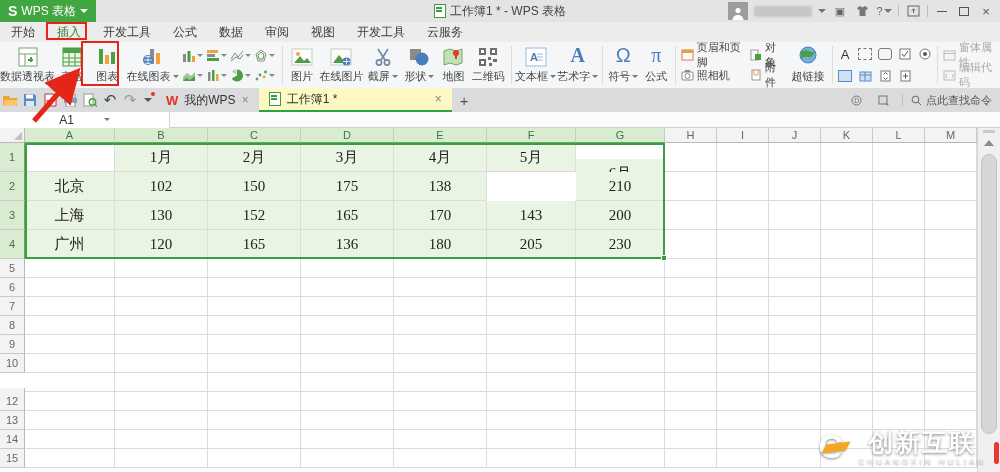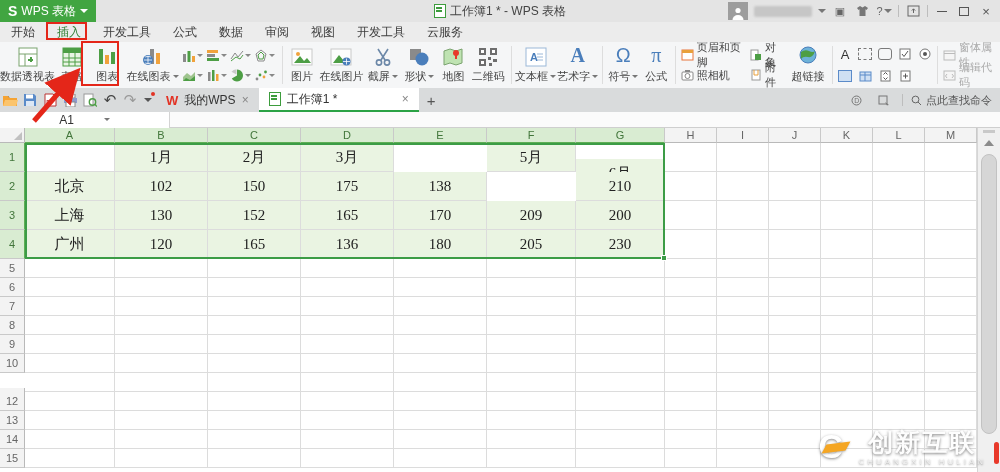--- a/index.html
+++ b/index.html
@@ -46,21 +46,21 @@
   .fblue{background:#cfe0f3;border:1px solid #5b8bc9;}
   
   .quickbar{position:absolute;left:0;top:88px;width:1000px;height:24px;background:#d9dbdc;display:flex;align-items:center;}
   .qico{width:20px;height:20px;display:flex;align-items:center;justify-content:center;font-size:14px;}
   .undo{color:#444;font-size:15px;} .redo{color:#999;font-size:15px;}
   .qdrop{position:relative;width:16px;}
   .qdrop .dd{width:0;height:0;border-left:4px solid transparent;border-right:4px solid transparent;border-top:4px solid #555;}
   .qdrop .dot{position:absolute;right:1px;top:2px;width:4px;height:4px;border-radius:50%;background:#e23325;}
   .tab{height:24px;display:flex;align-items:center;gap:6px;padding:0 10px;font-size:12px;color:#333;}
   .tab .x{color:#888;font-size:12px;}
-  .tab.active{background:#ffffff;border-bottom:2px solid #2ba245;box-sizing:border-box;width:160px;}
+  .tab.active{background:#fef9c3;border-bottom:2px solid #2ba245;box-sizing:border-box;width:193px;}
   .wlogo{color:#e23325;font-weight:bold;font-size:13px;}
   .plus{font-size:15px;color:#555;padding:0 8px;}
   .qright{margin-left:auto;display:flex;align-items:center;gap:8px;padding-right:8px;font-size:11px;color:#555;}
   .search-hint{display:flex;align-items:center;gap:4px;}
   
   .formulabar{position:absolute;left:0;top:112px;width:1000px;height:16px;background:#fbfbfb;border-bottom:1px solid #cfcfcf;display:flex;align-items:center;box-sizing:border-box;}
   .namebox{width:170px;height:16px;background:#fff;border-right:1px solid #d4d4d4;display:flex;align-items:center;justify-content:center;gap:30px;font-size:12px;color:#333;box-sizing:border-box;}
   .namebox .dd{width:0;height:0;border-left:3px solid transparent;border-right:3px solid transparent;border-top:3px solid #777;}
   .fxzone{display:flex;align-items:center;gap:40px;padding-left:190px;}
   .fx{font-family:"Liberation Serif",serif;font-style:italic;font-size:13px;color:#555;}
@@ -632,20 +632,21 @@
       <div class="rowhdr" style="top: 226px; height: 19px;">10</div>
       <div class="rowhdr" style="top: 260px; height: 19px;">11</div>
       <div class="rowhdr" style="top: 264px; height: 19px;">12</div>
       <div class="rowhdr" style="top: 283px; height: 19px;">13</div>
       <div class="rowhdr" style="top: 302px; height: 19px;">14</div>
       <div class="rowhdr" style="top: 321px; height: 19px;">15</div>
       <div class="cell active" style="left: 25px; top: 15px; width: 90px; height: 29px;"></div>
       <div class="cell sel" style="left: 115px; top: 15px; width: 93px; height: 29px;">1月</div>
       <div class="cell sel" style="left: 208px; top: 15px; width: 93px; height: 29px;">2月</div>
       <div class="cell sel" style="left: 301px; top: 15px; width: 93px; height: 29px;">3月</div>
+      <div class="cell sel" style="left: 394px; top: 15px; width: 93px; height: 29px;">4月</div>
       <div class="cell sel" style="left: 487px; top: 15px; width: 89px; height: 29px;">5月</div>
       <div class="cell sel" style="left: 576px; top: 15px; width: 89px; height: 29px; margin-top: 16px;">6月</div>
       <div class="cell" style="left: 665px; top: 15px; width: 52px; height: 29px;"></div>
       <div class="cell" style="left: 717px; top: 15px; width: 52px; height: 29px;"></div>
       <div class="cell" style="left: 769px; top: 15px; width: 52px; height: 29px;"></div>
       <div class="cell" style="left: 821px; top: 15px; width: 52px; height: 29px;"></div>
       <div class="cell" style="left: 873px; top: 15px; width: 52px; height: 29px;"></div>
       <div class="cell" style="left: 925px; top: 15px; width: 52px; height: 29px;"></div>
       <div class="cell sel" style="left: 25px; top: 44px; width: 90px; height: 29px;">北京</div>
       <div class="cell sel" style="left: 115px; top: 44px; width: 93px; height: 29px;">102</div>
@@ -657,21 +658,21 @@
       <div class="cell" style="left: 717px; top: 44px; width: 52px; height: 29px;"></div>
       <div class="cell" style="left: 769px; top: 44px; width: 52px; height: 29px;"></div>
       <div class="cell" style="left: 821px; top: 44px; width: 52px; height: 29px;"></div>
       <div class="cell" style="left: 873px; top: 44px; width: 52px; height: 29px;"></div>
       <div class="cell" style="left: 925px; top: 44px; width: 52px; height: 29px;"></div>
       <div class="cell sel" style="left: 25px; top: 73px; width: 90px; height: 29px;">上海</div>
       <div class="cell sel" style="left: 115px; top: 73px; width: 93px; height: 29px;">130</div>
       <div class="cell sel" style="left: 208px; top: 73px; width: 93px; height: 29px;">152</div>
       <div class="cell sel" style="left: 301px; top: 73px; width: 93px; height: 29px;">165</div>
       <div class="cell sel" style="left: 394px; top: 73px; width: 93px; height: 29px;">170</div>
-      <div class="cell sel" style="left: 487px; top: 73px; width: 89px; height: 29px;">209</div>
+      <div class="cell sel" style="left: 487px; top: 73px; width: 89px; height: 29px;">143</div>
       <div class="cell sel" style="left: 576px; top: 73px; width: 89px; height: 29px;">200</div>
       <div class="cell" style="left: 665px; top: 73px; width: 52px; height: 29px;"></div>
       <div class="cell" style="left: 717px; top: 73px; width: 52px; height: 29px;"></div>
       <div class="cell" style="left: 769px; top: 73px; width: 52px; height: 29px;"></div>
       <div class="cell" style="left: 821px; top: 73px; width: 52px; height: 29px;"></div>
       <div class="cell" style="left: 873px; top: 73px; width: 52px; height: 29px;"></div>
       <div class="cell" style="left: 925px; top: 73px; width: 52px; height: 29px;"></div>
       <div class="cell sel" style="left: 25px; top: 102px; width: 90px; height: 29px;">广州</div>
       <div class="cell sel" style="left: 115px; top: 102px; width: 93px; height: 29px;">120</div>
       <div class="cell sel" style="left: 208px; top: 102px; width: 93px; height: 29px;">165</div>

